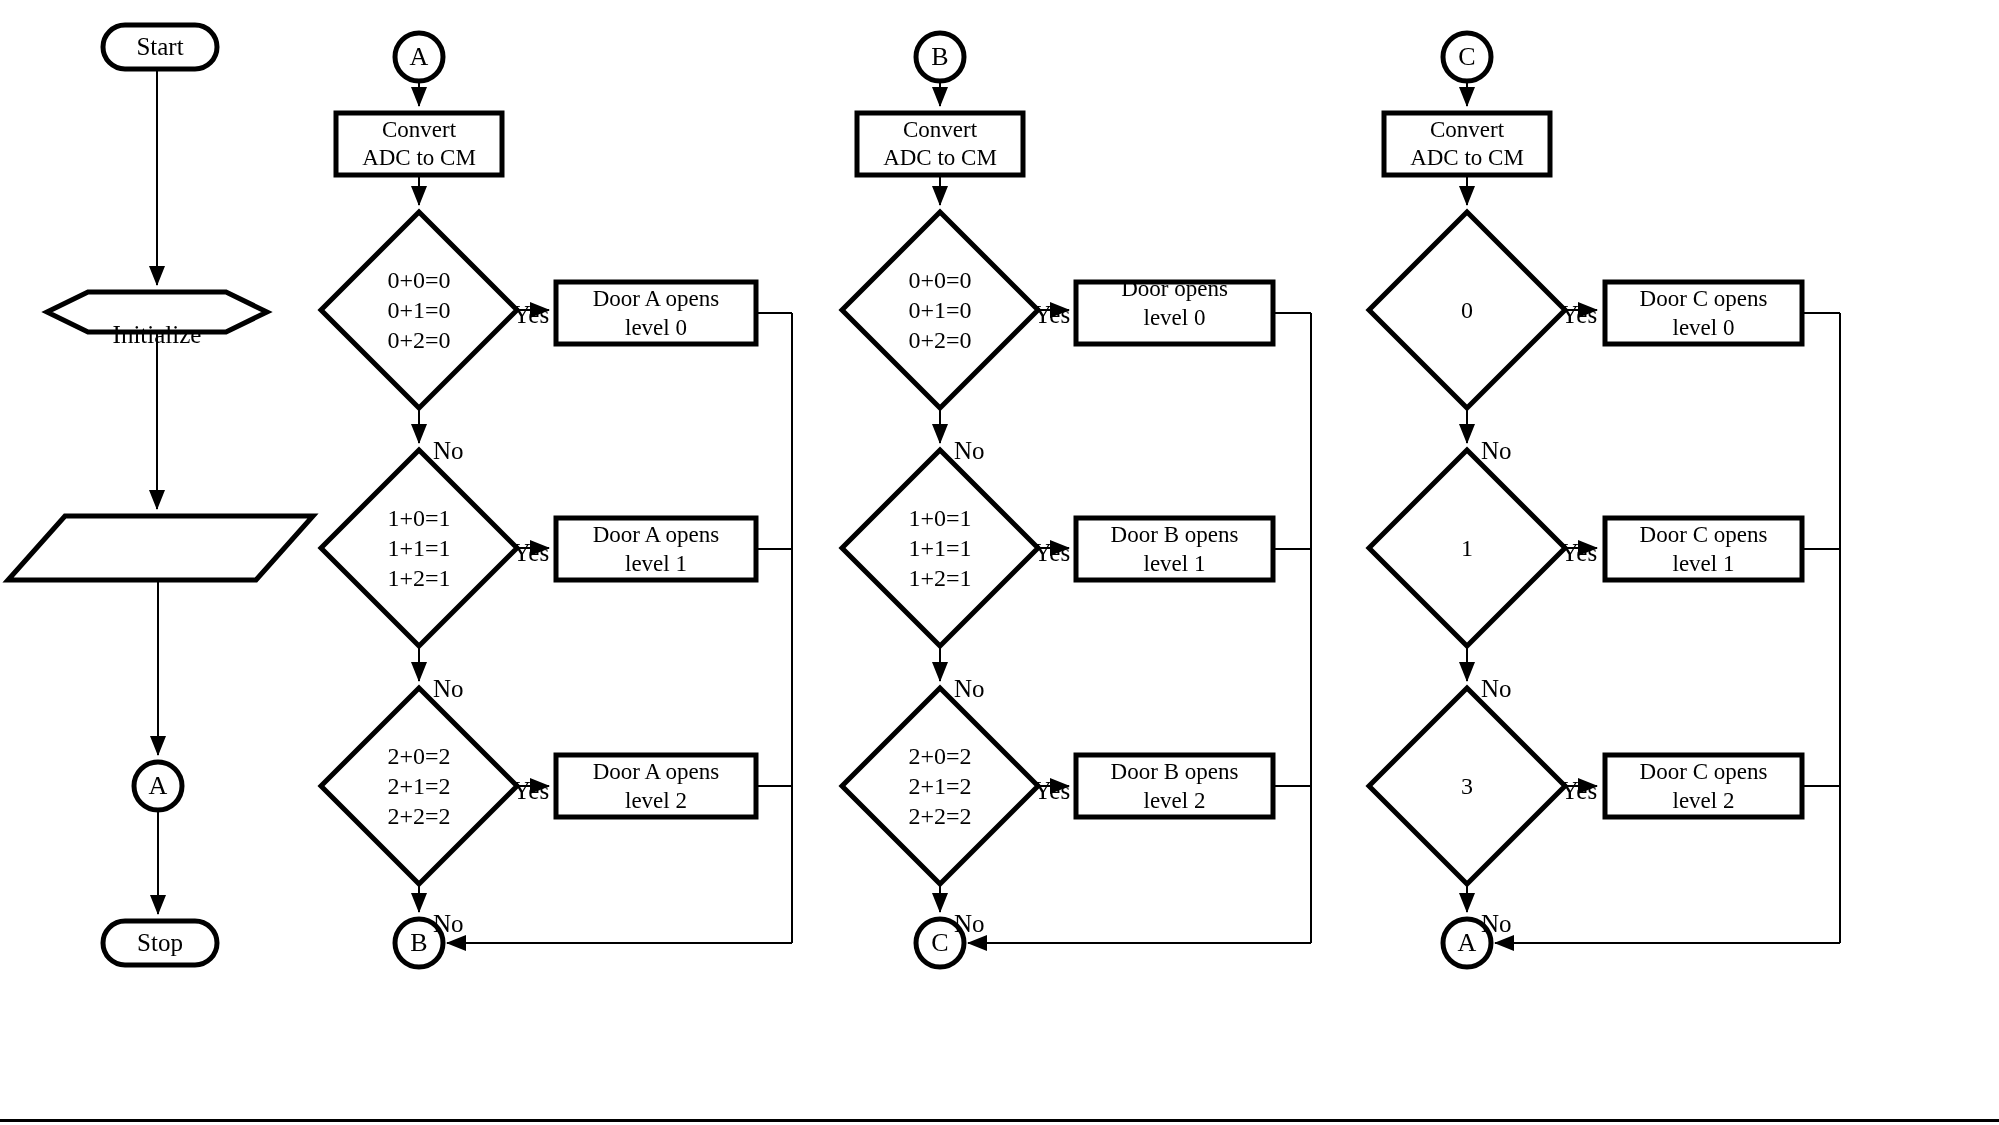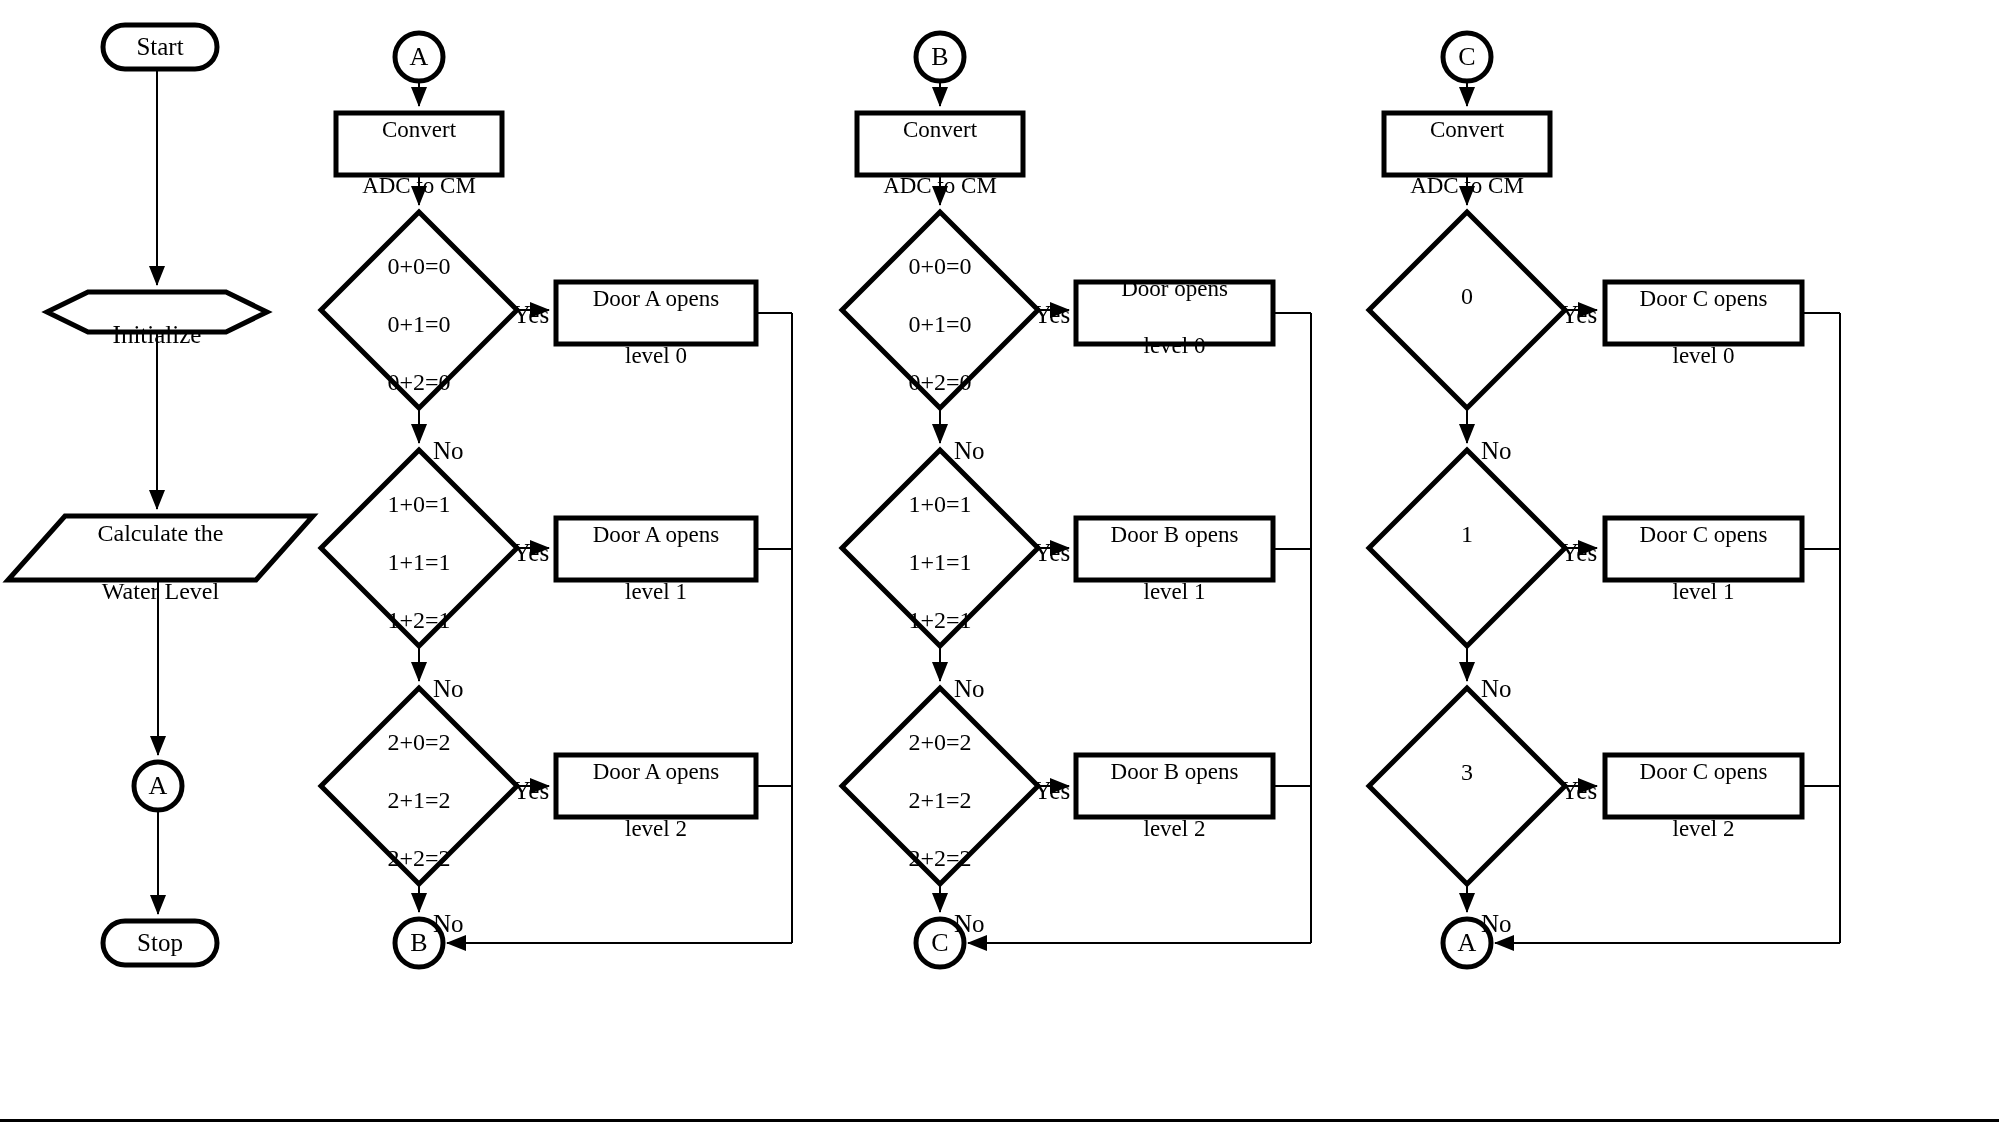--- a/index.html
+++ b/index.html
@@ -5,21 +5,21 @@
   html,body { margin:0; padding:0; background:#fff; }
   .stage {
     position:relative; width:1999px; height:1125px; background:#ffffff;
     font-family:"Liberation Serif","DejaVu Serif",serif; color:#000;
     overflow:hidden;
   }
   .stage svg { position:absolute; left:0; top:0; }
   .t { position:absolute; color:#000; }
   .c1 { display:flex; align-items:center; justify-content:center; text-align:center; }
   .cm { display:flex; flex-direction:column; align-items:center; justify-content:center; text-align:center; }
-  .cm span { display:block;margin-top:28px; }
+  .cm span { display:block; }
   .node-label { font-size:25px; }
   .circ { font-size:26px; }
   .proc { font-size:23px; line-height:28px; }
   .dia  { font-size:24px; line-height:30px; }
   .act  { font-size:23px; line-height:29px; }
   .yn   { font-size:25px; line-height:30px;margin-top:24px; }
 </style>
 </head>
 <body>
 
@@ -129,24 +129,20 @@
       <polygon points="1467,688 1565,786 1467,884 1369,786"></polygon>
       <rect x="1605" y="755" width="197" height="62"></rect>
       <circle cx="1467" cy="943" r="24"></circle>
     </g>
 
     <rect x="0" y="1119" width="1999" height="3" fill="#000" stroke="none"></rect>
   </svg>
 
   <div class="t c1 node-label" style="left:103px;top:25px;width:114px;height:44px;">Start</div>
   <div class="t c1 node-label" style="left:47px;top:292px;width:220px;height:40px;margin-top:23px;">Initialize</div>
-  <div class="t cm dia" style="left:8px;top:516px;width:305px;height:64px;">
-    <span>Calculate the</span>
-    <span>Water Level</span>
-  </div>
   <div class="t c1 circ" style="left:134px;top:762px;width:48px;height:48px;">A</div>
   <div class="t c1 node-label" style="left:103px;top:921px;width:114px;height:44px;text-align:right;">Stop</div>
 
   <div class="t c1 circ" style="left:395px;top:33px;width:48px;height:48px;">A</div>
   <div class="t cm proc" style="left:336px;top:113px;width:166px;height:62px;">
     <span>Convert</span>
     <span>ADC to CM</span>
   </div>
   <div class="t cm dia" style="left:321px;top:212px;width:196px;height:196px;">
     <span>0+0=0</span>

